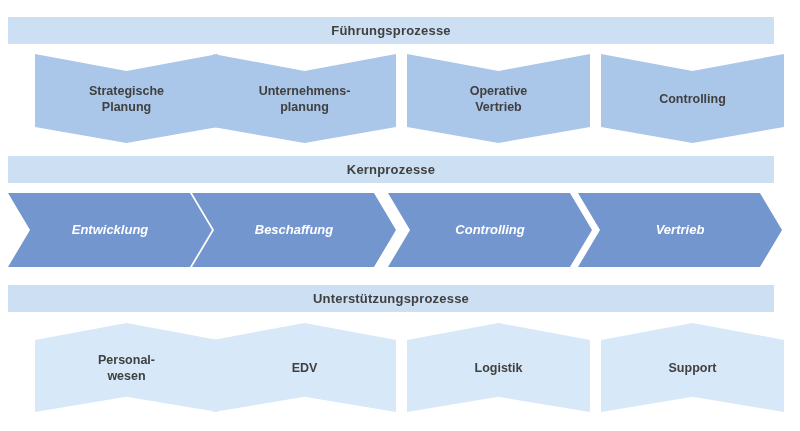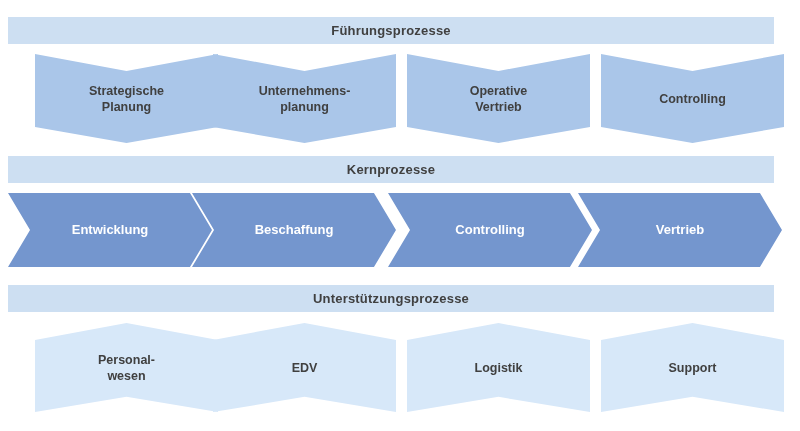--- a/index.html
+++ b/index.html
@@ -74,20 +74,21 @@
   .arrow {
     top: 193px;
     width: 204px;
     height: 74px;
     background: #7496ce;
     clip-path: polygon(0% 0%, 89.2% 0%, 100% 50%, 89.2% 100%, 0% 100%, 10.8% 50%);
   }
   .arrow .shape-label {
     color: #ffffff;
     font-size: 13px;
+    font-style: italic;
   }
   .ax-1 { left: 8px; }
   .ax-2 { left: 192px; }
   .ax-3 { left: 388px; }
   .ax-4 { left: 578px; }
 </style>
 </head>
 <body>
 
 <div class="diagram">

